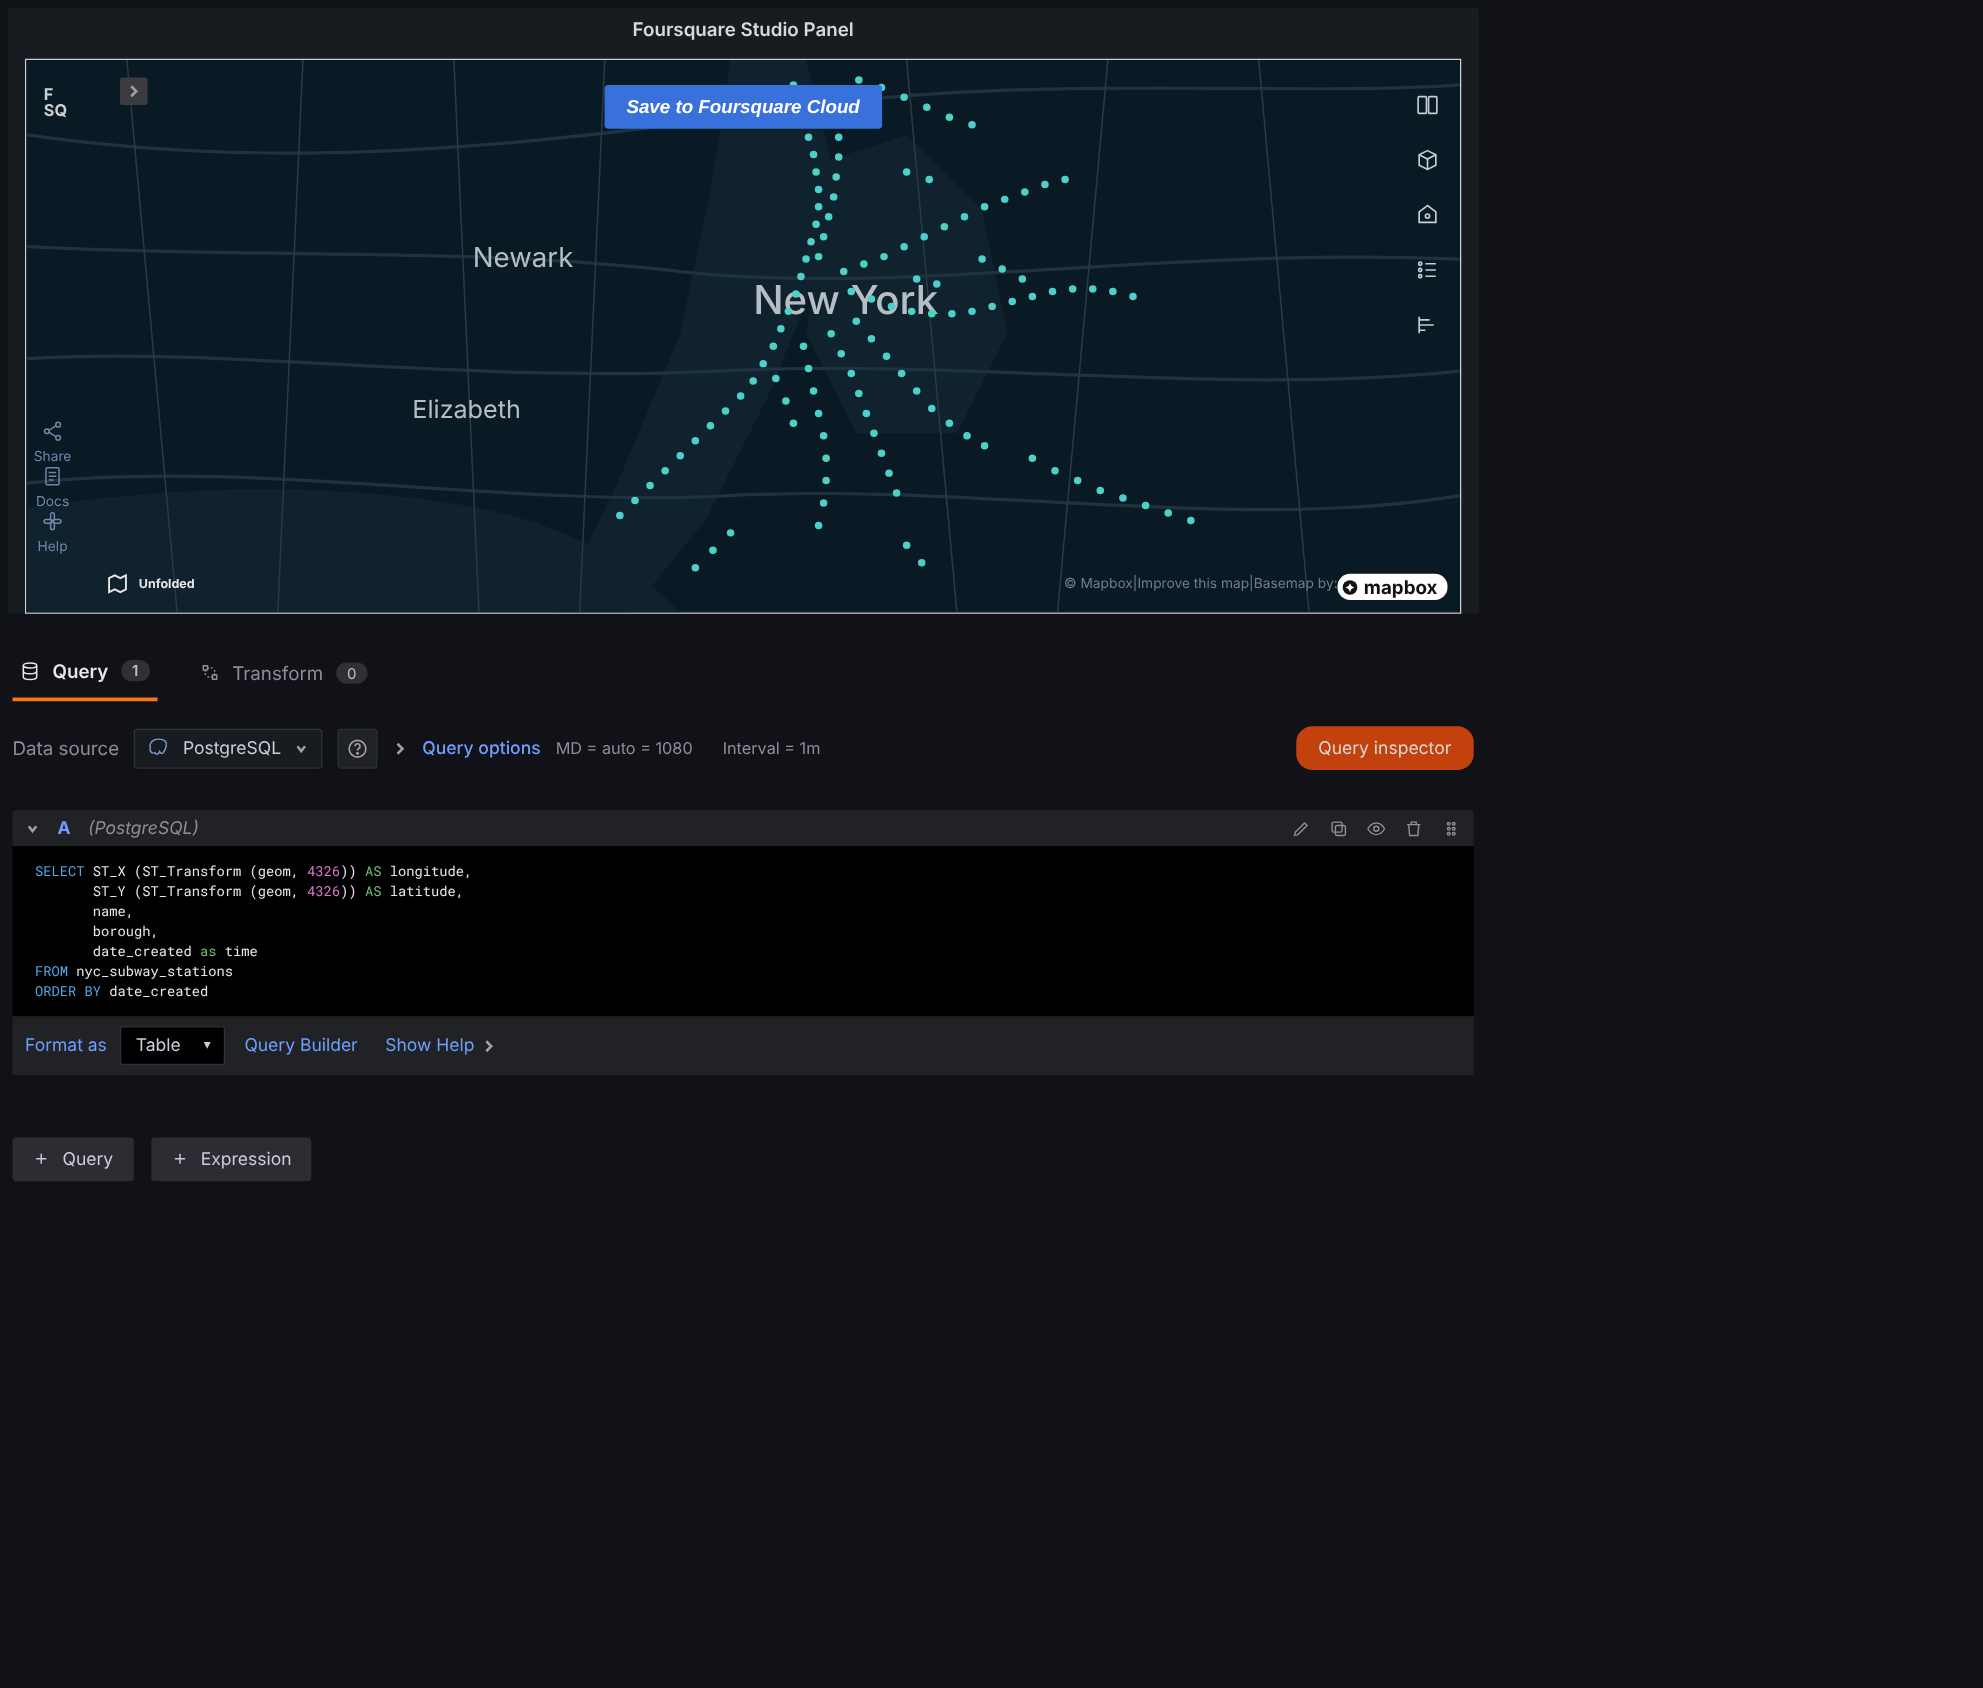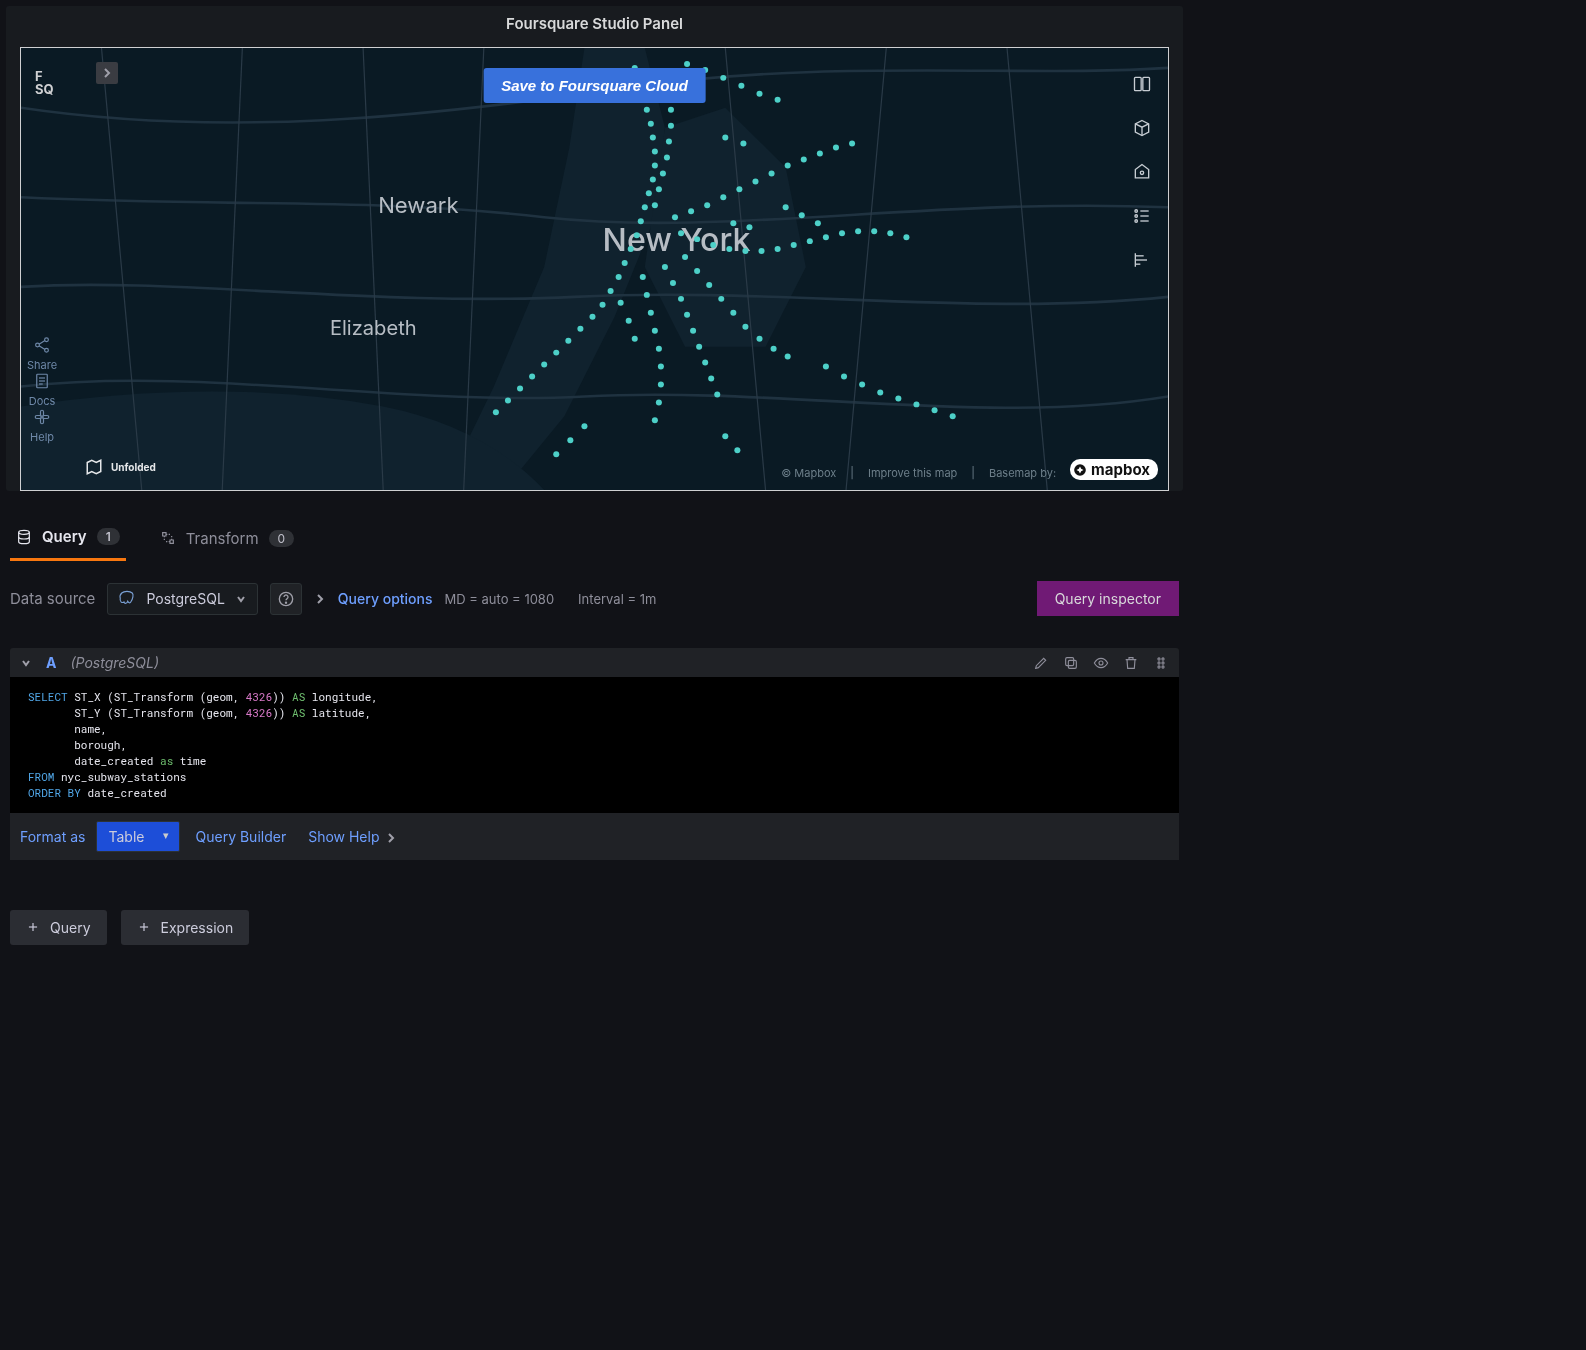--- a/index.html
+++ b/index.html
@@ -96,21 +96,21 @@
   .left-rail .item { display:flex; flex-direction:column; align-items:center; gap:4px; font-size:11px; cursor:pointer; }
   .left-rail svg { width: 18px; height: 18px; stroke: #6e88a8; fill:none; stroke-width:1.6; }
   .unfolded-badge {
     position: absolute; bottom: 14px; left: 64px;
     display: flex; align-items: center; gap: 8px;
     color: #e6e8ea; font-weight: 700; font-size: 10px;
   }
   .attribution {
     position: absolute; bottom: 10px; right: 10px;
     color: #6d7f8a; font-size: 11px;
-    display:flex; align-items:flex-end; gap:14px;
+    display:flex; align-items:flex-start; gap:0;
   }
   .mapbox-chip {
     display:flex; align-items:center; gap:4px;
     background:#fff; color:#111; font-weight:700;
     padding:1px 8px 1px 3px; border-radius:10px; font-size:15px;
   }
   .right-rail {
     position: absolute; top: 26px; right: 16px;
     display:flex; flex-direction:column; gap: 24px; align-items:center;
   }
@@ -142,21 +142,21 @@
     display:flex; align-items:center; gap:10px;
     background: var(--panel); border:1px solid var(--border);
     padding: 6px 10px; border-radius:3px; min-width: 150px;
     cursor:pointer;
   }
   .select svg.db { width:18px; height:18px; }
   .help-btn { width:32px; height:32px; background:#202226; border:1px solid var(--border); border-radius:3px; display:flex;align-items:center;justify-content:center; cursor:pointer;}
   .qopts { color: var(--blue-bright); font-weight:500; display:flex; align-items:center; gap:8px; cursor:pointer;}
   .meta { color: var(--text-dim); font-size:13px; }
   .spacer { flex:1; }
-  .inspector-btn { background:#701a75; padding:9px 18px; border-radius:0; color:#d8d9da; cursor:pointer;}
+  .inspector-btn { background:#c2410c; padding:9px 18px; border-radius:13px; color:#d8d9da; cursor:pointer;}
 
   
   .query-block { margin: 22px 10px 0; }
   .query-head {
     display:flex; align-items:center; gap:14px;
     background: #202226; padding: 6px 10px; border-radius:3px 3px 0 0;
   }
   .query-head .letter { color: var(--blue-bright); font-weight:700; }
   .query-head .ds { color:#8e8e9a; font-style:italic; }
   .query-head .icons { margin-left:auto; display:flex; gap:14px; color:#8e8e9a; }
@@ -166,21 +166,21 @@
     font-family: "Roboto Mono", ui-monospace, SFMono-Regular, Menlo, monospace;
     font-size: 11px; line-height: 1.45;
     white-space: pre; color:#e6e6ee;
   }
   .kw  { color:#51a7e8; }  
   .num { color:#d879c8; }
   .as  { color:#6fbf6f; }
 
   .fmt-row { display:flex; align-items:center; gap:10px; background:#202226; padding:8px 10px;}
   .fmt-row .lbl { color: var(--blue-bright); }
-  .mini-select { background:#1d4ed8; border:1px solid var(--border); padding:6px 34px 6px 12px; border-radius:2px; position:relative; cursor:pointer;}
+  .mini-select { background:#000000; border:1px solid var(--border); padding:6px 34px 6px 12px; border-radius:2px; position:relative; cursor:pointer;}
   .mini-select::after{ content:"▾"; position:absolute; right:10px; color:#ccc; font-size:11px;}
   .link { color: var(--blue-bright); cursor:pointer; padding: 0 6px;}
 
   .footer-btns { display:flex; gap: 14px; padding: 50px 10px 30px; }
   .ghost-btn {
     display:flex; align-items:center; gap:10px;
     background:#2b2d33; padding: 9px 16px; border-radius:3px; color:#ccccdc;
     cursor:pointer;
   }
   .ghost-btn svg{width:14px;height:14px;stroke:#ccccdc;stroke-width:2;}

